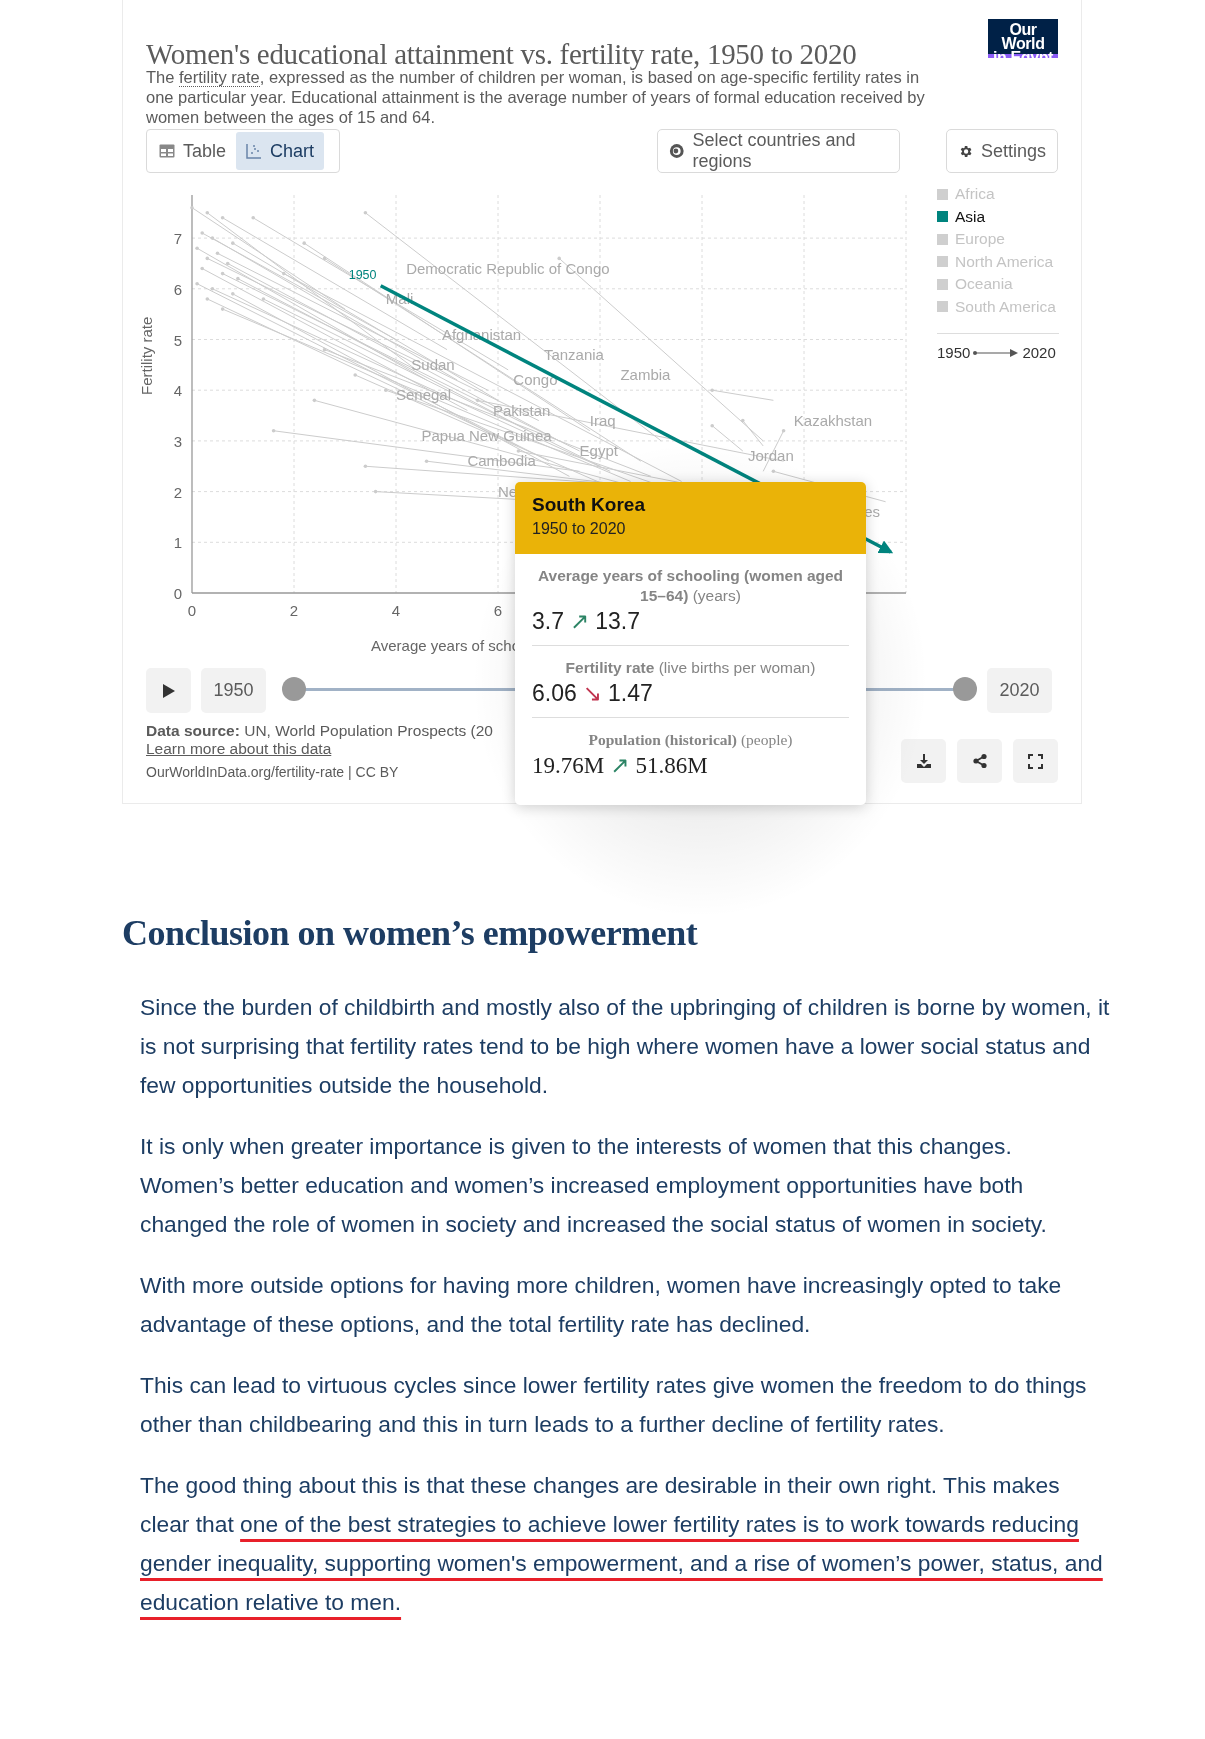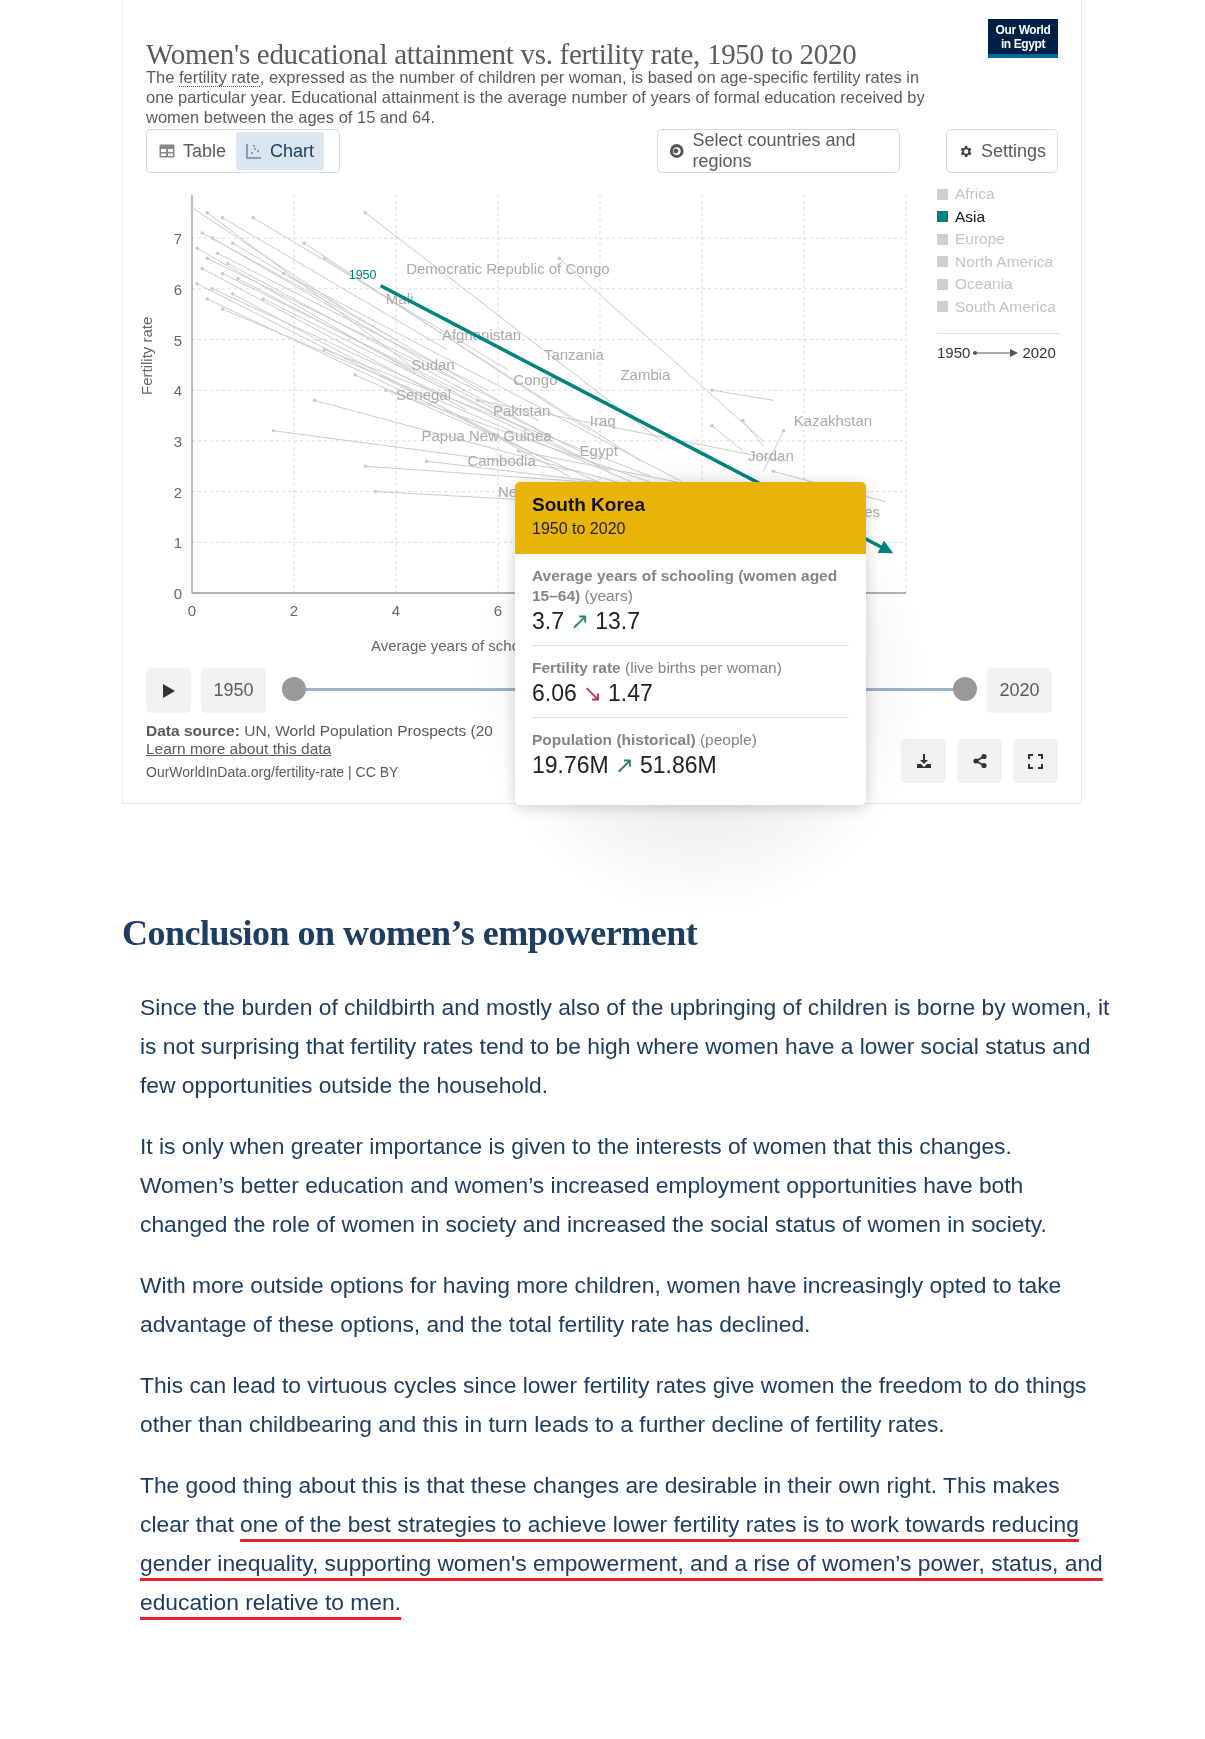--- a/index.html
+++ b/index.html
@@ -1,21 +1,21 @@
 <!DOCTYPE html>
 <html><head>
 <meta charset="utf-8">
 <style>
   html, body { margin: 0; padding: 0; background: #ffffff; }
   body { width: 1205px; height: 1739px; position: relative; overflow: hidden; font-family: "Liberation Sans", sans-serif; color: #1d3d63; }
   .card { position: absolute; left: 122px; top: 0; width: 960px; height: 804px; border: 1px solid #ebebeb; border-top: none; background: #fff; box-sizing: border-box; }
   .title { position: absolute; left: 146px; top: 16px; font-family: "Liberation Serif", serif; font-size: 29px; color: #5b5b5b; letter-spacing: -0.3px; white-space: nowrap; margin-top: 22px; }
   .subtitle { position: absolute; left: 146px; top: 67px; width: 800px; font-size: 16.5px; line-height: 20px; color: #5b5b5b; }
   .subtitle .term { border-bottom: 1px dotted #5b5b5b; }
-  .logo { position: absolute; left: 988px; top: 19px; width: 70px; height: 39px; background: #002147; color: #fff; font-size: 12px; font-weight: bold; line-height: 14px; text-align: center; padding-top: 4px; box-sizing: border-box; border-bottom: 4px solid #0369a1; letter-spacing: -0.4px; }
+  .logo { position: absolute; left: 988px; top: 19px; width: 70px; height: 39px; background: #002147; color: #fff; font-size: 16px; font-weight: bold; line-height: 14px; text-align: center; padding-top: 4px; box-sizing: border-box; border-bottom: 4px solid #8b5cf6; letter-spacing: -0.4px; }
   .seg { position: absolute; left: 146px; top: 129px; width: 194px; height: 44px; border: 1px solid #dadada; border-radius: 4px; box-sizing: border-box; display: flex; padding: 2px; }
   .seg .opt { display: flex; align-items: center; gap: 8px; padding: 0 10px; font-size: 18px; color: #5b5b5b; border-radius: 3px; }
   .seg .opt.active { background: #dbe5f0; color: #1d3d63; }
   .btn { position: absolute; top: 129px; height: 44px; border: 1px solid #dadada; border-radius: 5px; box-sizing: border-box; display: flex; align-items: center; gap: 8px; padding: 0 11px; font-size: 18px; color: #5b5b5b; background: #fff; }
   .plot { position: absolute; left: 0; top: 0; }
   .ylabel { position: absolute; left: 138px; top: 395px; transform: rotate(-90deg); transform-origin: left top; font-size: 15px; color: #666; white-space: nowrap; }
   .legend { position: absolute; left: 937px; top: 183px; }
   .legend .item { display: flex; align-items: center; gap: 7px; height: 22.5px; font-size: 15.5px; color: #c4c4c4; }
   .legend .item.active { color: #111; }
   .legend .sw { width: 11px; height: 11px; background: #cfcfcf; }
@@ -28,22 +28,22 @@
   .source { position: absolute; left: 146px; top: 722px; font-size: 15.5px; color: #5b5b5b; line-height: 18px; }
   .source b { color: #5b5b5b; }
   .source .link { text-decoration: underline; }
   .source .url { font-size: 14px; margin-top: 5px; }
   .act { position: absolute; top: 739px; width: 45px; height: 44px; background: #f2f2f2; border-radius: 5px; display: flex; align-items: center; justify-content: center; }
   .fade { position: absolute; left: 470px; top: 440px; width: 460px; height: 480px; background: radial-gradient(ellipse at center, rgba(0,0,0,0.14) 0%, rgba(0,0,0,0.05) 45%, rgba(255,255,255,0) 70%); pointer-events: none; }
   .tooltip { position: absolute; left: 515px; top: 482px; width: 351px; height: 323px; background: #fff; border-radius: 5px; box-shadow: 0 2px 14px rgba(0,0,0,0.18); overflow: hidden; }
   .tooltip .head { background: #eab308; height: 72px; padding: 12px 17px 0; box-sizing: border-box; }
   .tooltip .name { font-size: 19px; font-weight: bold; color: #111; }
   .tooltip .range { font-size: 16px; color: #222; margin-top: 4px; }
-  .tooltip .sec { margin: 0 17px; padding: 12px 0 10px; border-bottom: 1px solid #ddd; }
-  .tooltip .sec:last-child { border-bottom: none; }
+  .tooltip .sec { margin: 0 17px; padding: 12px 0 10px; border-bottom: 1px solid #ddd; text-align: center; }
+  .tooltip .sec:last-child { border-bottom: none; font-family: Liberation Serif, serif; }
   .tooltip .lab { font-size: 15.5px; color: #858585; line-height: 20px; }
   .tooltip .lab b { color: #858585; }
   .tooltip .val { font-size: 23px; color: #222; margin-top: 2px; display: flex; align-items: center; gap: 6px; }
   .up { color: #2c8465; }
   .down { color: #c0334e; }
   .h2 { position: absolute; left: 122px; top: 912px; font-family: "Liberation Serif", serif; font-size: 36px; font-weight: bold; color: #1d3d63; letter-spacing: -0.5px; white-space: nowrap; }
   .article { position: absolute; left: 140px; top: 988px; width: 970px; font-size: 22.8px; line-height: 39px; color: #1d3d63; }
   .article p { margin: 0 0 22px; }
   .hl { text-decoration: underline; text-decoration-color: #e8202a; text-decoration-thickness: 3px; text-underline-offset: 7px; }
 </style>

